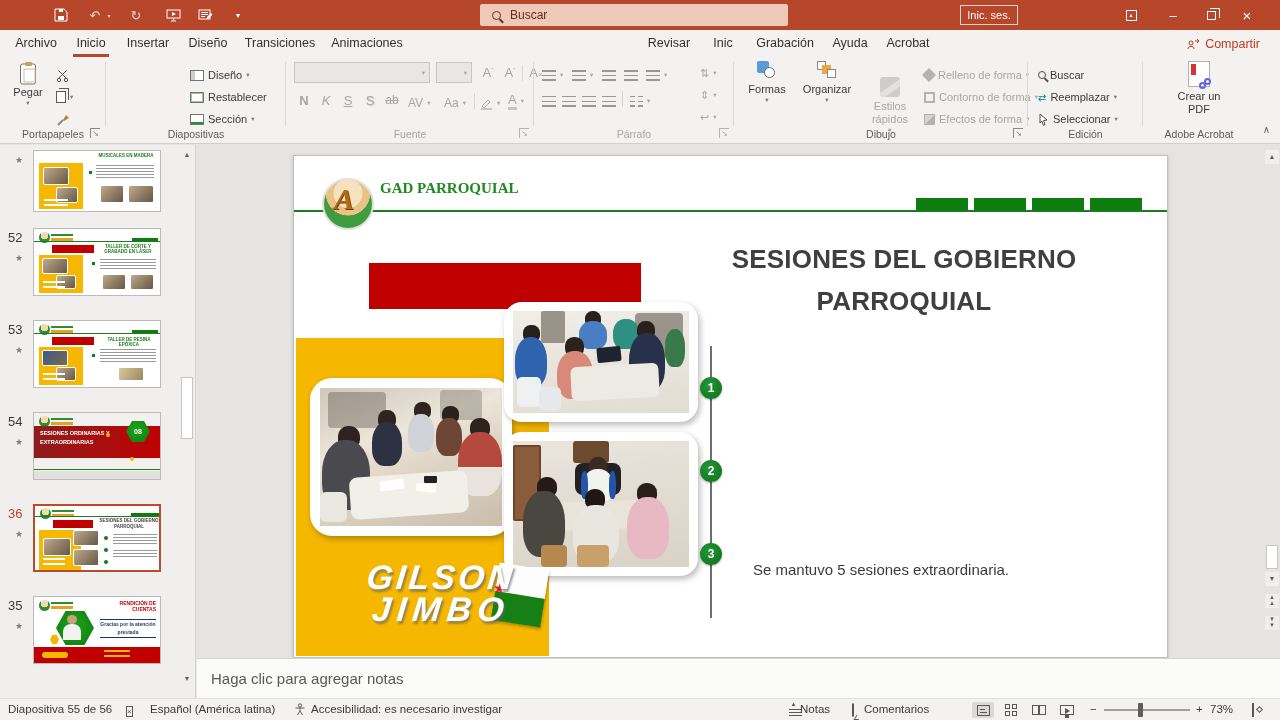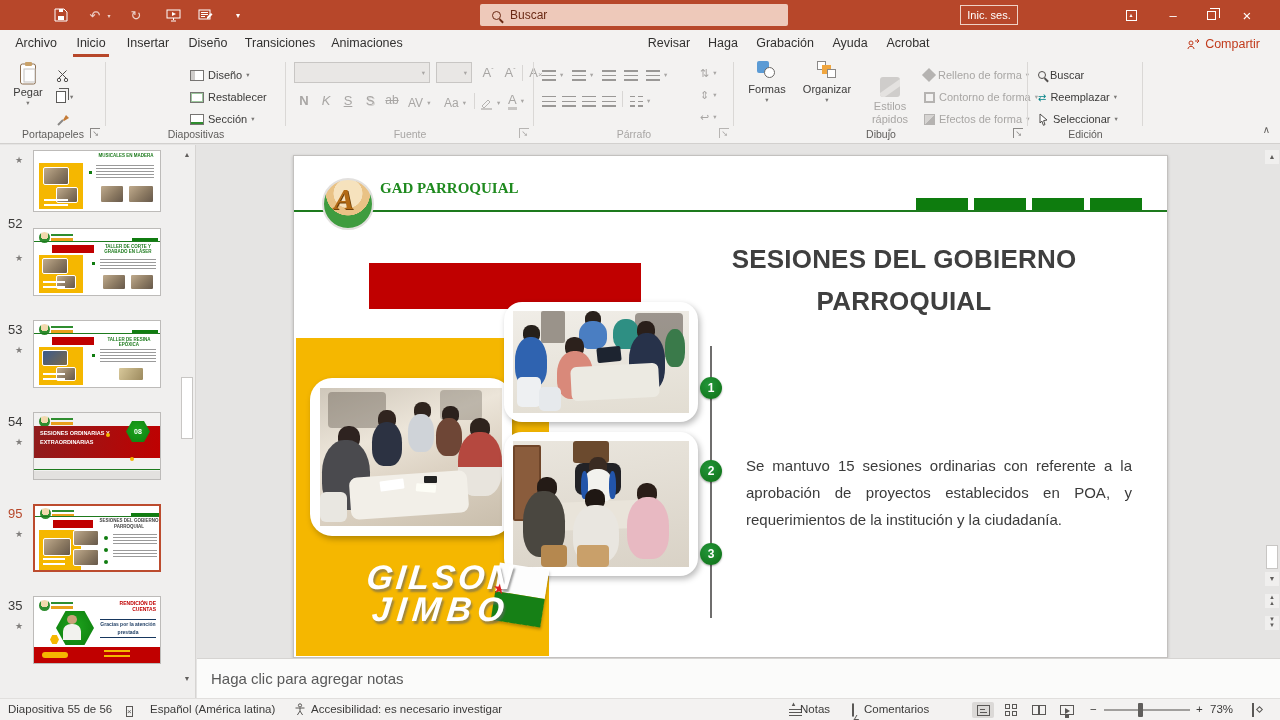--- a/index.html
+++ b/index.html
@@ -188,21 +188,21 @@
 </div>
 
 <div id="tabsrow">
   <span class="tab" style="left:12px;width:48px">Archivo</span>
   <span class="tab active" style="left:72px;width:38px">Inicio</span>
   <span class="tab" style="left:124px;width:48px">Insertar</span>
   <span class="tab" style="left:186px;width:44px">Diseño</span>
   <span class="tab" style="left:244px;width:72px">Transiciones</span>
   <span class="tab" style="left:330px;width:74px">Animaciones</span>
   <span class="tab" style="left:646px;width:46px">Revisar</span>
-  <span class="tab" style="left:706px;width:34px">Haga</span>
+  <span class="tab" style="left:706px;width:34px">Inic</span>
   <span class="tab" style="left:754px;width:62px">Grabación</span>
   <span class="tab" style="left:830px;width:40px">Ayuda</span>
   <span class="tab" style="left:884px;width:48px">Acrobat</span>
   <span id="sharebtn">
     <svg width="13" height="12" viewBox="0 0 13 12">
         <circle cx="4" cy="5" r="2" fill="none" stroke="#c13b1c"></circle>
         <path d="M1 11c0-3.5 6-3.5 6 0" fill="none" stroke="#c13b1c"></path>
         <path d="M8 3h4M12 3l-2-2M12 3l-2 2" fill="none" stroke="#c13b1c"></path>
       </svg>
     <span>Compartir</span>
@@ -416,20 +416,31 @@
       <svg width="11" height="13" viewBox="0 0 11 13">
           <path d="M2 1l7 6-3.4.6L7 11.6l-1.6.7L3.8 8 2 10z" fill="#fff" stroke="#4f4d4b"></path>
         </svg>
       <span>Seleccionar</span>
         <span class="dd">▾</span>
     </span>
     <div class="glabel">Edición</div>
     <div class="gsep"></div>
   </div>
 
+  <div class="grp" style="left:1143px;width:112px">
+    <div class="bigbtn" style="left:26px;top:4px;width:60px">
+      <span class="pdfico">
+          <span class="rtag"></span>
+          <span class="bl1"></span>
+          <span class="bl2"></span>
+        </span>
+      <span style="width:60px">Crear un PDF</span>
+    </div>
+    <div class="glabel">Adobe Acrobat</div>
+  </div>
 
   <span id="collapse">∧</span>
 </div>
 
 <div id="thumbs">
 
   <span class="t-star" style="top:10px">★</span>
   <div class="thumb" style="top:5px;height:62px">
     <div class="mini">
       <div class="m-title" style="left:60px;top:2px;width:64px;font-size:4.5px">MUSICALES EN MADERA</div>
@@ -437,21 +448,21 @@
       <div class="m-ph" style="left:9px;top:16px;width:26px;height:18px"></div>
       <div class="m-ph" style="left:22px;top:36px;width:22px;height:16px"></div>
       <div class="m-bars" style="left:62px;top:14px;width:58px;height:14px"></div>
       <div class="m-sq" style="left:55px;top:20px"></div>
       <div class="m-ph" style="left:66px;top:34px;width:24px;height:18px"></div>
       <div class="m-ph" style="left:94px;top:34px;width:26px;height:18px"></div>
       <div class="m-jbars" style="left:10px;top:48px;width:24px;height:9px"></div>
     </div>
   </div>
 
-  <span class="t-num" style="top:71px">52</span>
+  <span class="t-num" style="top:85px">52</span>
   <span class="t-star" style="top:108px">★</span>
   <div class="thumb" style="top:83px">
     <div class="mini">
       <div class="m-logo" style="top:3px"></div>
         <div class="m-logotx" style="left:17px;top:5px"></div>
       <div class="m-gline" style="top:12px"></div>
       <div class="m-sq" style="left:98px;top:9px;width:26px;height:3px"></div>
       <div class="m-red" style="left:18px;top:16px;width:42px;height:8px"></div>
       <div class="m-title" style="left:64px;top:15px;width:60px;font-size:4.5px">TALLER DE CORTE Y GRABADO EN LÁSER</div>
       <div class="m-yel" style="left:5px;top:26px;width:44px;height:38px"></div>
@@ -494,21 +505,21 @@
       <div class="m-red" style="left:0;top:13px;width:128px;height:32px;background:linear-gradient(100deg,#8f1d1d,#c00000)"></div>
       <div style="position:absolute;left:6px;top:16px;width:78px;color:#fff;font-weight:bold;font-size:5.5px;line-height:1.6">SESIONES ORDINARIAS Y EXTRAORDINARIAS</div>
       <div style="position:absolute;left:92px;top:8px;width:24px;height:21px;background:radial-gradient(circle at 45% 40%,#1da31d,#0d7c0d);clip-path:polygon(25% 0,75% 0,100% 50%,75% 100%,25% 100%,0 50%);color:#fff;font-weight:bold;font-size:7px;text-align:center;line-height:21px">08</div>
       <div class="m-dot" style="left:72px;top:20px;background:#f5b700"></div>
       <div class="m-dot" style="left:96px;top:44px;background:#f5b700"></div>
       <div class="m-gline" style="top:56px"></div>
       <div style="position:absolute;left:0;top:58px;width:128px;height:10px;background:#e3e1df"></div>
     </div>
   </div>
 
-  <span class="t-num sel" style="top:361px">95</span>
+  <span class="t-num sel" style="top:361px">36</span>
   <span class="t-star" style="top:384px">★</span>
   <div class="thumb sel" style="top:359px">
     <div class="mini">
       <div class="m-logo" style="top:2px"></div>
         <div class="m-logotx" style="left:17px;top:4px"></div>
       <div class="m-gline" style="top:10px"></div>
       <div class="m-sq" style="left:96px;top:7px;width:28px;height:3px"></div>
       <div class="m-red" style="left:18px;top:14px;width:40px;height:8px"></div>
       <div style="position:absolute;left:64px;top:12px;width:60px;color:#3f3f3f;font-weight:bold;font-size:4.5px;line-height:1.25;text-align:center">SESIONES DEL GOBIERNO PARROQUIAL</div>
       <div class="m-yel" style="left:4px;top:24px;width:42px;height:40px"></div>
@@ -629,21 +640,21 @@
     </div>
   </div>
 
   <div id="s-title">SESIONES DEL GOBIERNO PARROQUIAL</div>
 
   <div id="s-vline"></div>
   <div class="ncircle" style="top:221px">1</div>
   <div class="ncircle" style="top:304px">2</div>
   <div class="ncircle" style="top:387px">3</div>
 
-  <div class="bullet-text" style="top:296px">Se mantuvo 15 sesiones ordinarias con referente a la aprobación de proyectos establecidos en POA, y requerimientos de la institución y la ciudadanía.</div>
+  <div class="bullet-text" style="top:400px;text-align:left;padding-left:7px">Se mantuvo 5 sesiones extraordinaria.</div>
 
   <div id="s-flag">
     <div class="fw"></div>
     <div class="fg"></div>
     <span class="star">★</span>
   </div>
   <div class="gil" style="top:402px;font-size:34px">GILSON</div>
   <div class="gil" style="top:434px;font-size:34px;letter-spacing:6px">JIMBO</div>
 </div>
 

